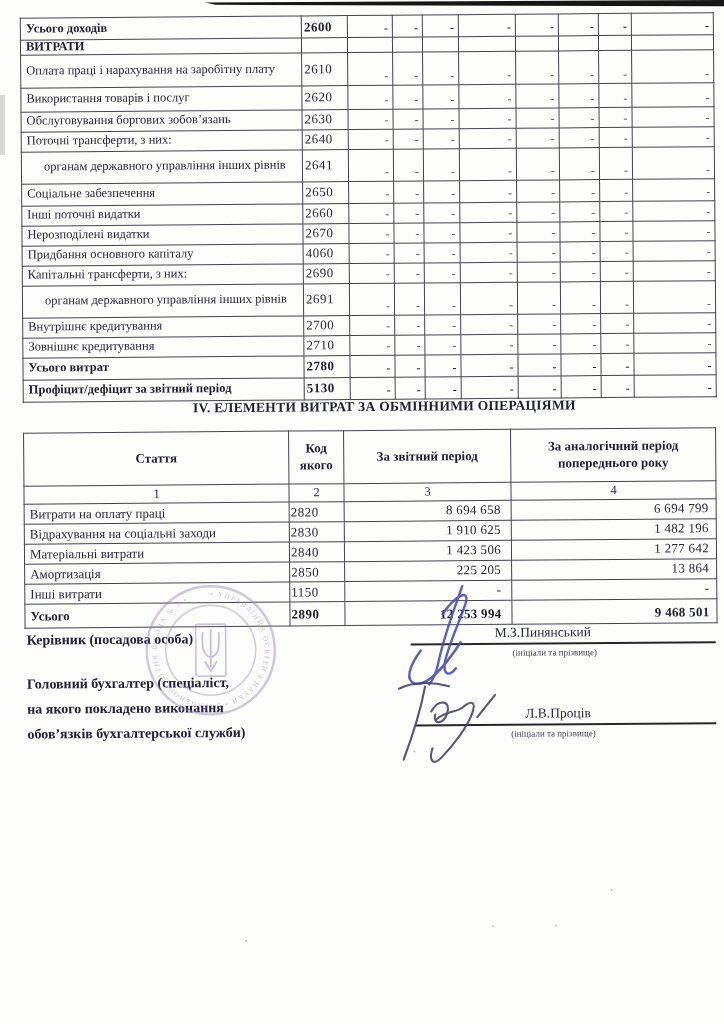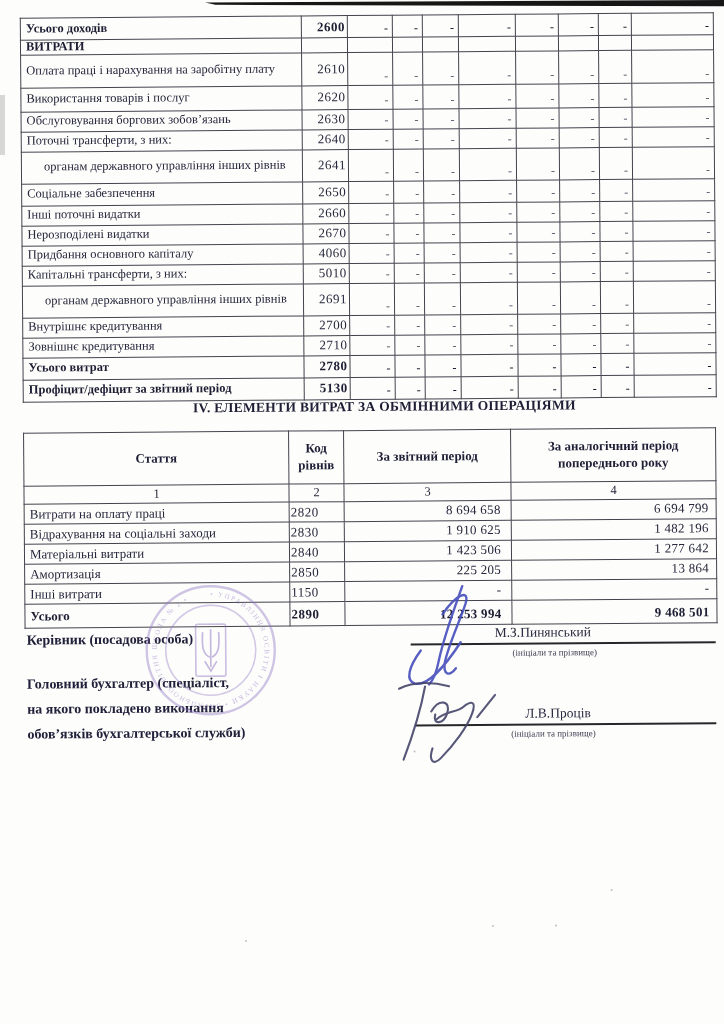--- a/index.html
+++ b/index.html
@@ -19,21 +19,21 @@
   .edge-smudge{position:absolute;left:0;top:95px;width:5px;height:60px;background:#d7d7d5;}
 
   table{border-collapse:collapse;table-layout:fixed;}
   td,th{overflow:hidden;}
 
   
   .t1{position:absolute;left:22px;top:15px;width:693px;}
   .t1 td{border:1px solid #43434e;color:#26263c;font-size:12.5px;padding:0 2px;}
   .t1 td.label{text-align:left;padding-left:5px;line-height:1.1;}
   .t1 td.label.ind{padding-left:22px;}
-  .t1 td.code{text-align:right;font-size:13px;letter-spacing:.5px;}
+  .t1 td.code{text-align:left;font-size:13px;letter-spacing:.5px;}
   .t1 td.dash{text-align:right;vertical-align:bottom;padding-right:4px;padding-bottom:1px;font-size:12px;color:#30304a;}
   .t1 tr.bold td{font-weight:bold;color:#1d1d33;}
 
   
   .sec-title{
     position:absolute;left:22px;top:399px;width:693px;padding-left:30px;box-sizing:border-box;
     text-align:center;font-weight:bold;font-size:13.5px;color:#1e1e36;letter-spacing:.3px;
   }
 
   
@@ -219,21 +219,21 @@
             <td class="dash">-</td>
             <td class="dash">-</td>
             <td class="dash">-</td>
             <td class="dash">-</td>
             <td class="dash">-</td>
             <td class="dash">-</td>
             <td class="dash">-</td>
           </tr>
           <tr style="height: 20px;">
             <td class="label">Капітальні трансферти, з них:</td>
-            <td class="code">5010</td>
+            <td class="code">2690</td>
             <td class="dash">-</td>
             <td class="dash">-</td>
             <td class="dash">-</td>
             <td class="dash">-</td>
             <td class="dash">-</td>
             <td class="dash">-</td>
             <td class="dash">-</td>
             <td class="dash">-</td>
           </tr>
           <tr style="height: 32px;">
@@ -304,21 +304,21 @@
     <table class="t2">
       <colgroup>
         <col style="width:265px">
           <col style="width:55px">
           <col style="width:167px">
           <col style="width:205px">
       </colgroup>
       <thead>
         <tr class="hdr">
           <th>Стаття</th>
-          <th>Код рівнів</th>
+          <th>Код якого</th>
           <th>За звітний період</th>
           <th>За аналогічний період попереднього року</th>
         </tr>
         <tr class="nums">
           <th>1</th>
           <th>2</th>
           <th>3</th>
           <th>4</th>
         </tr>
       </thead>

